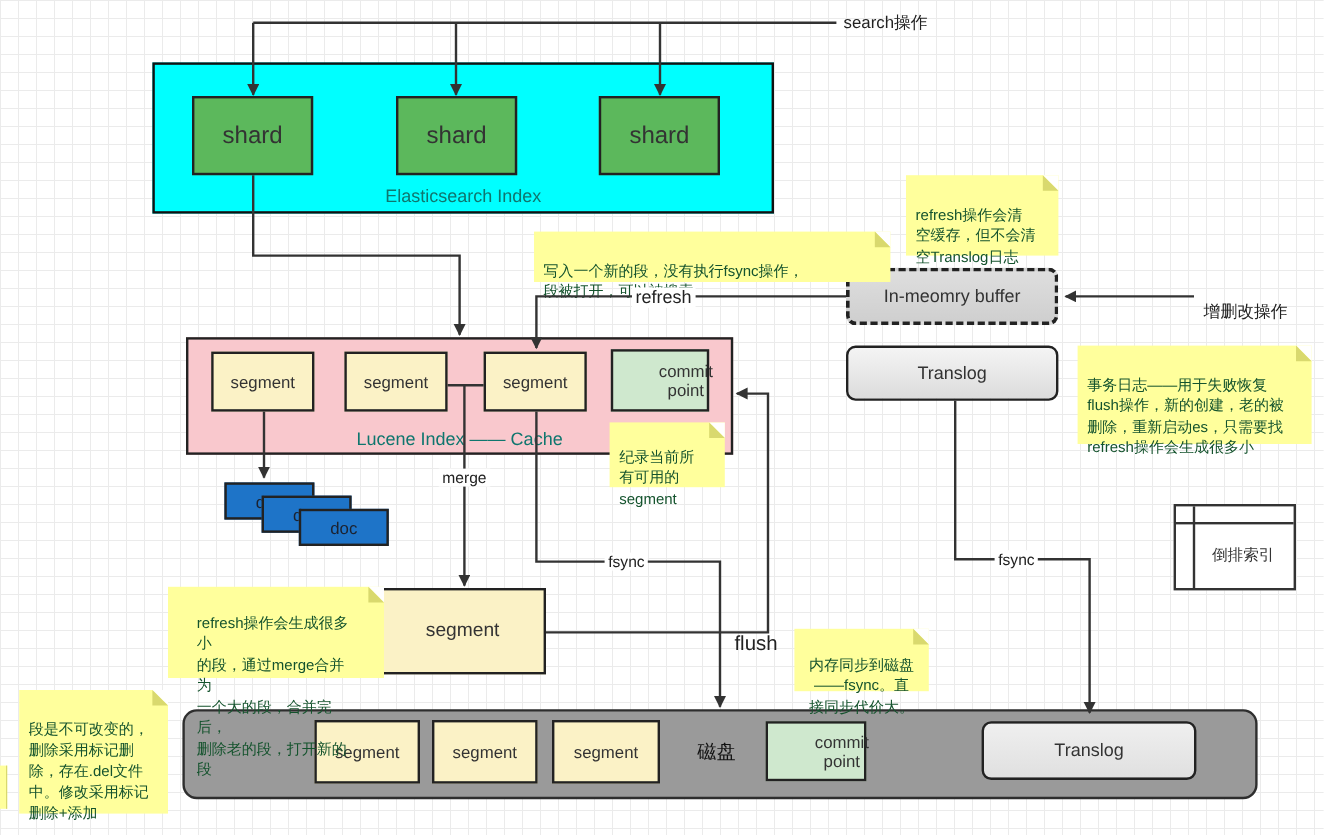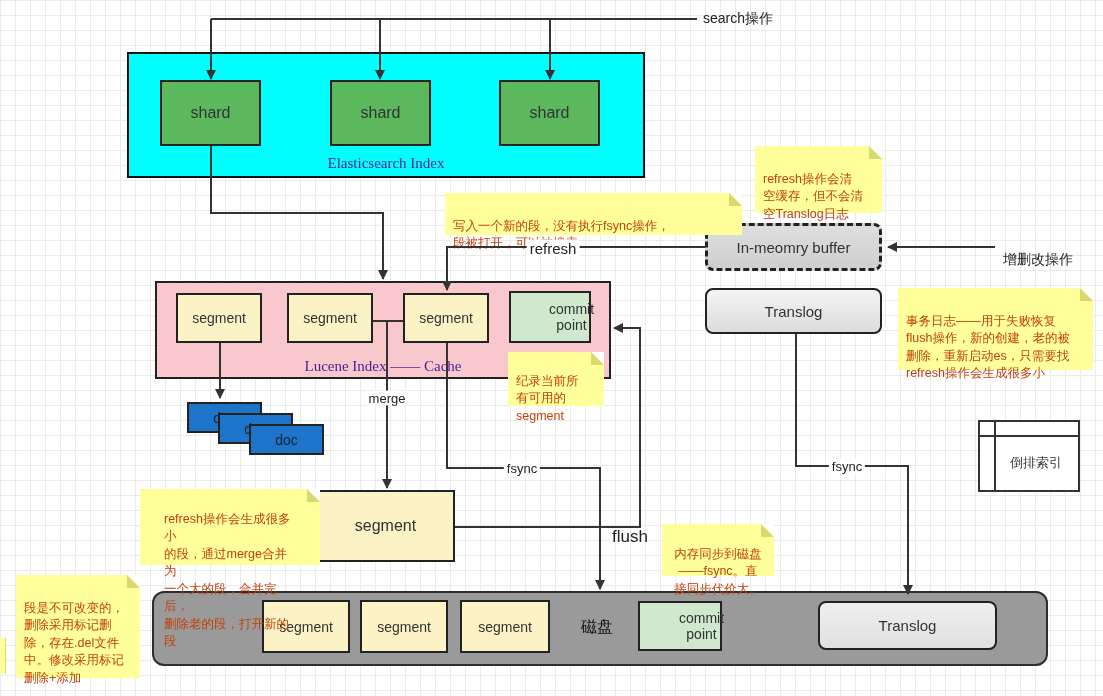--- a/index.html
+++ b/index.html
@@ -7,33 +7,33 @@
   #canvas{
     position:relative;width:1103px;height:696px;overflow:hidden;
     background-color:#ffffff;
     background-image:linear-gradient(#ebebeb 1px,transparent 1px),
                      linear-gradient(90deg,#ebebeb 1px,transparent 1px);
     background-size:15px 15px;
   }
   .abs{position:absolute;box-sizing:border-box;}
   .shape{z-index:2;display:flex;align-items:center;justify-content:center;
          border:2px solid #222;color:#333;text-align:center;}
-  .container-label{position:absolute;left:0;right:0;text-align:center;color:#4c1d95;font-family:Liberation Serif, serif;}
+  .container-label{position:absolute;left:0;right:0;text-align:center;color:#0f766e;}
   .es{background:#00ffff;border:2px solid #111;}
-  .shard{background:#5cb85c;font-size:16px;}
+  .shard{background:#5cb85c;font-size:20px;}
   .lucene{background:#f9c8cd;}
   .segment{background:#fbf2c6;font-size:14px;}
   .commit{background:#cfe8ce;font-size:14px;line-height:1.15;padding-left:43px;}
   .doc{background:#1e74c8;color:#1c2230;font-size:14px;}
   .rounded{border-radius:8px;}
   .buffer{background:linear-gradient(#dedede,#cfcfcf);border:3px dashed #222;font-size:15px;}
   .translog{background:linear-gradient(#f4f4f4,#dcdcdc);font-size:15px;}
   .diskbar{background:#9a9a9a;border:2px solid #2e2e2e;border-radius:12px;z-index:2;}
   .disklabel{color:#111;font-size:16px;z-index:3;text-align:center;}
-  .note{z-index:3;background:#ffff9c;color:#c2410c;font-size:12.5px;line-height:1.4;
+  .note{z-index:3;background:#ffff9c;color:#14532d;font-size:12.5px;line-height:1.4;
         padding:7px 8px;white-space:pre-line;}
   .note::before{content:'';position:absolute;top:0;right:0;width:0;height:0;
         border-left:13px solid transparent;border-top:13px solid #ffffff;}
   .note::after{content:'';position:absolute;top:0;right:0;width:0;height:0;
         border-right:13px solid transparent;border-bottom:13px solid #d9d96e;}
   .linelabel{z-index:5;color:#222;transform:translate(-50%,-50%);white-space:nowrap;}
   .bg-white{background:#fff;padding:0 3px;}
   #connectors{position:absolute;left:0;top:0;z-index:4;pointer-events:none;}
   #connectors polyline{fill:none;stroke:#333;stroke-width:2;}
   .ii{background:#fff;border:2px solid #333;z-index:2;}

